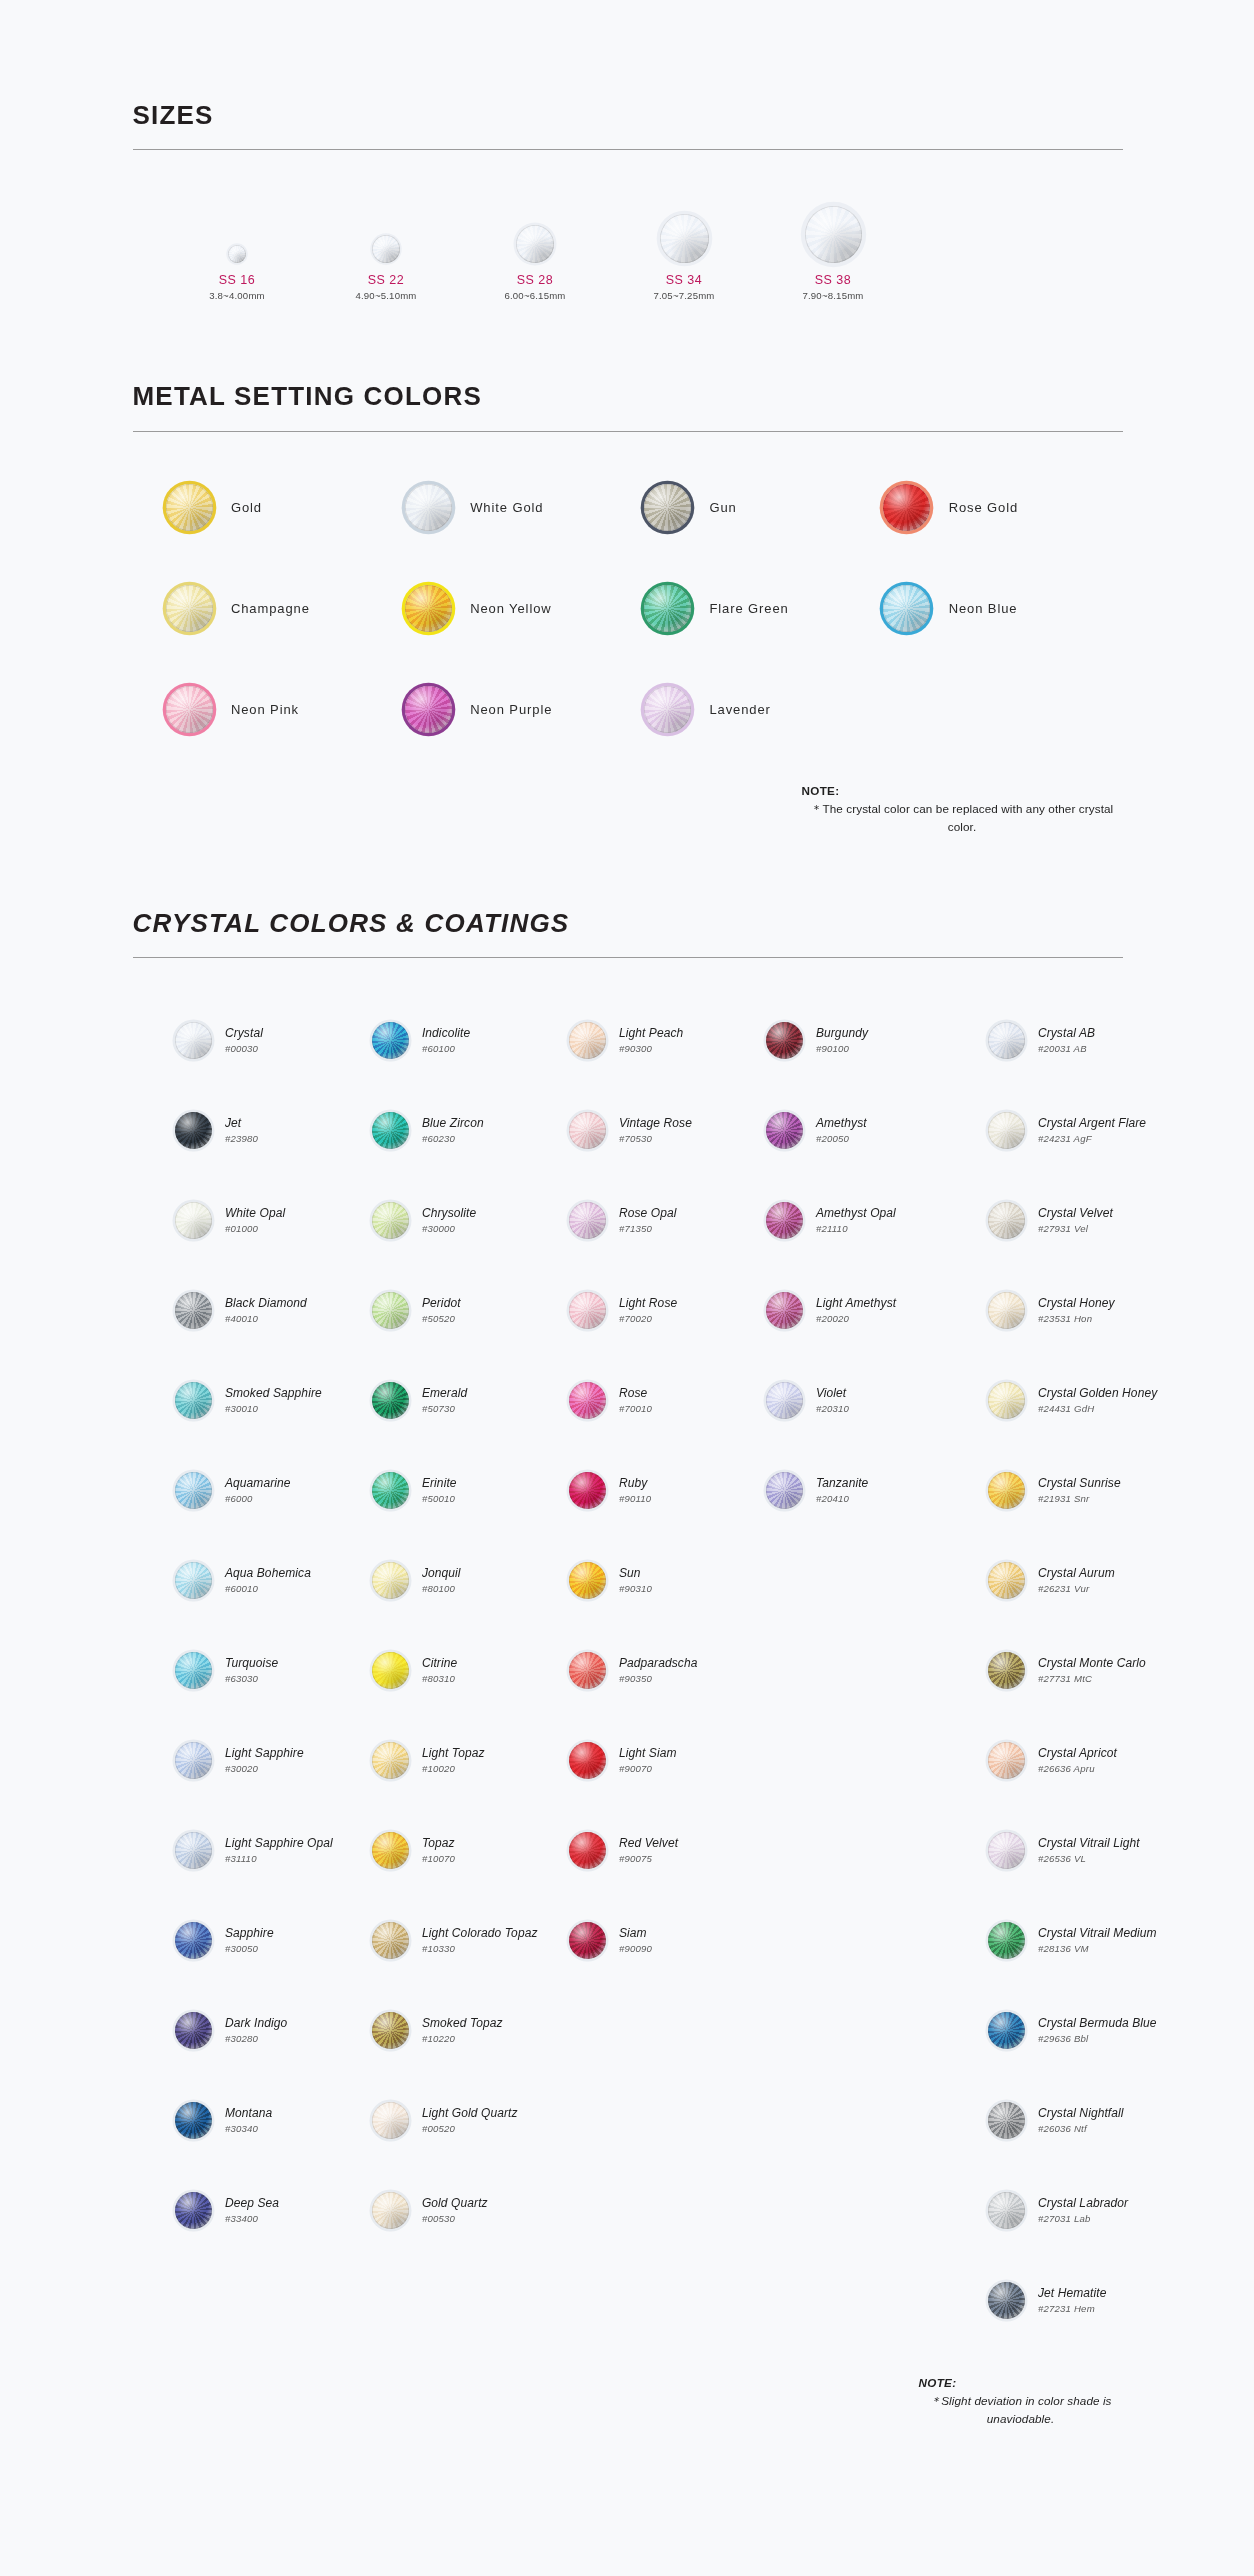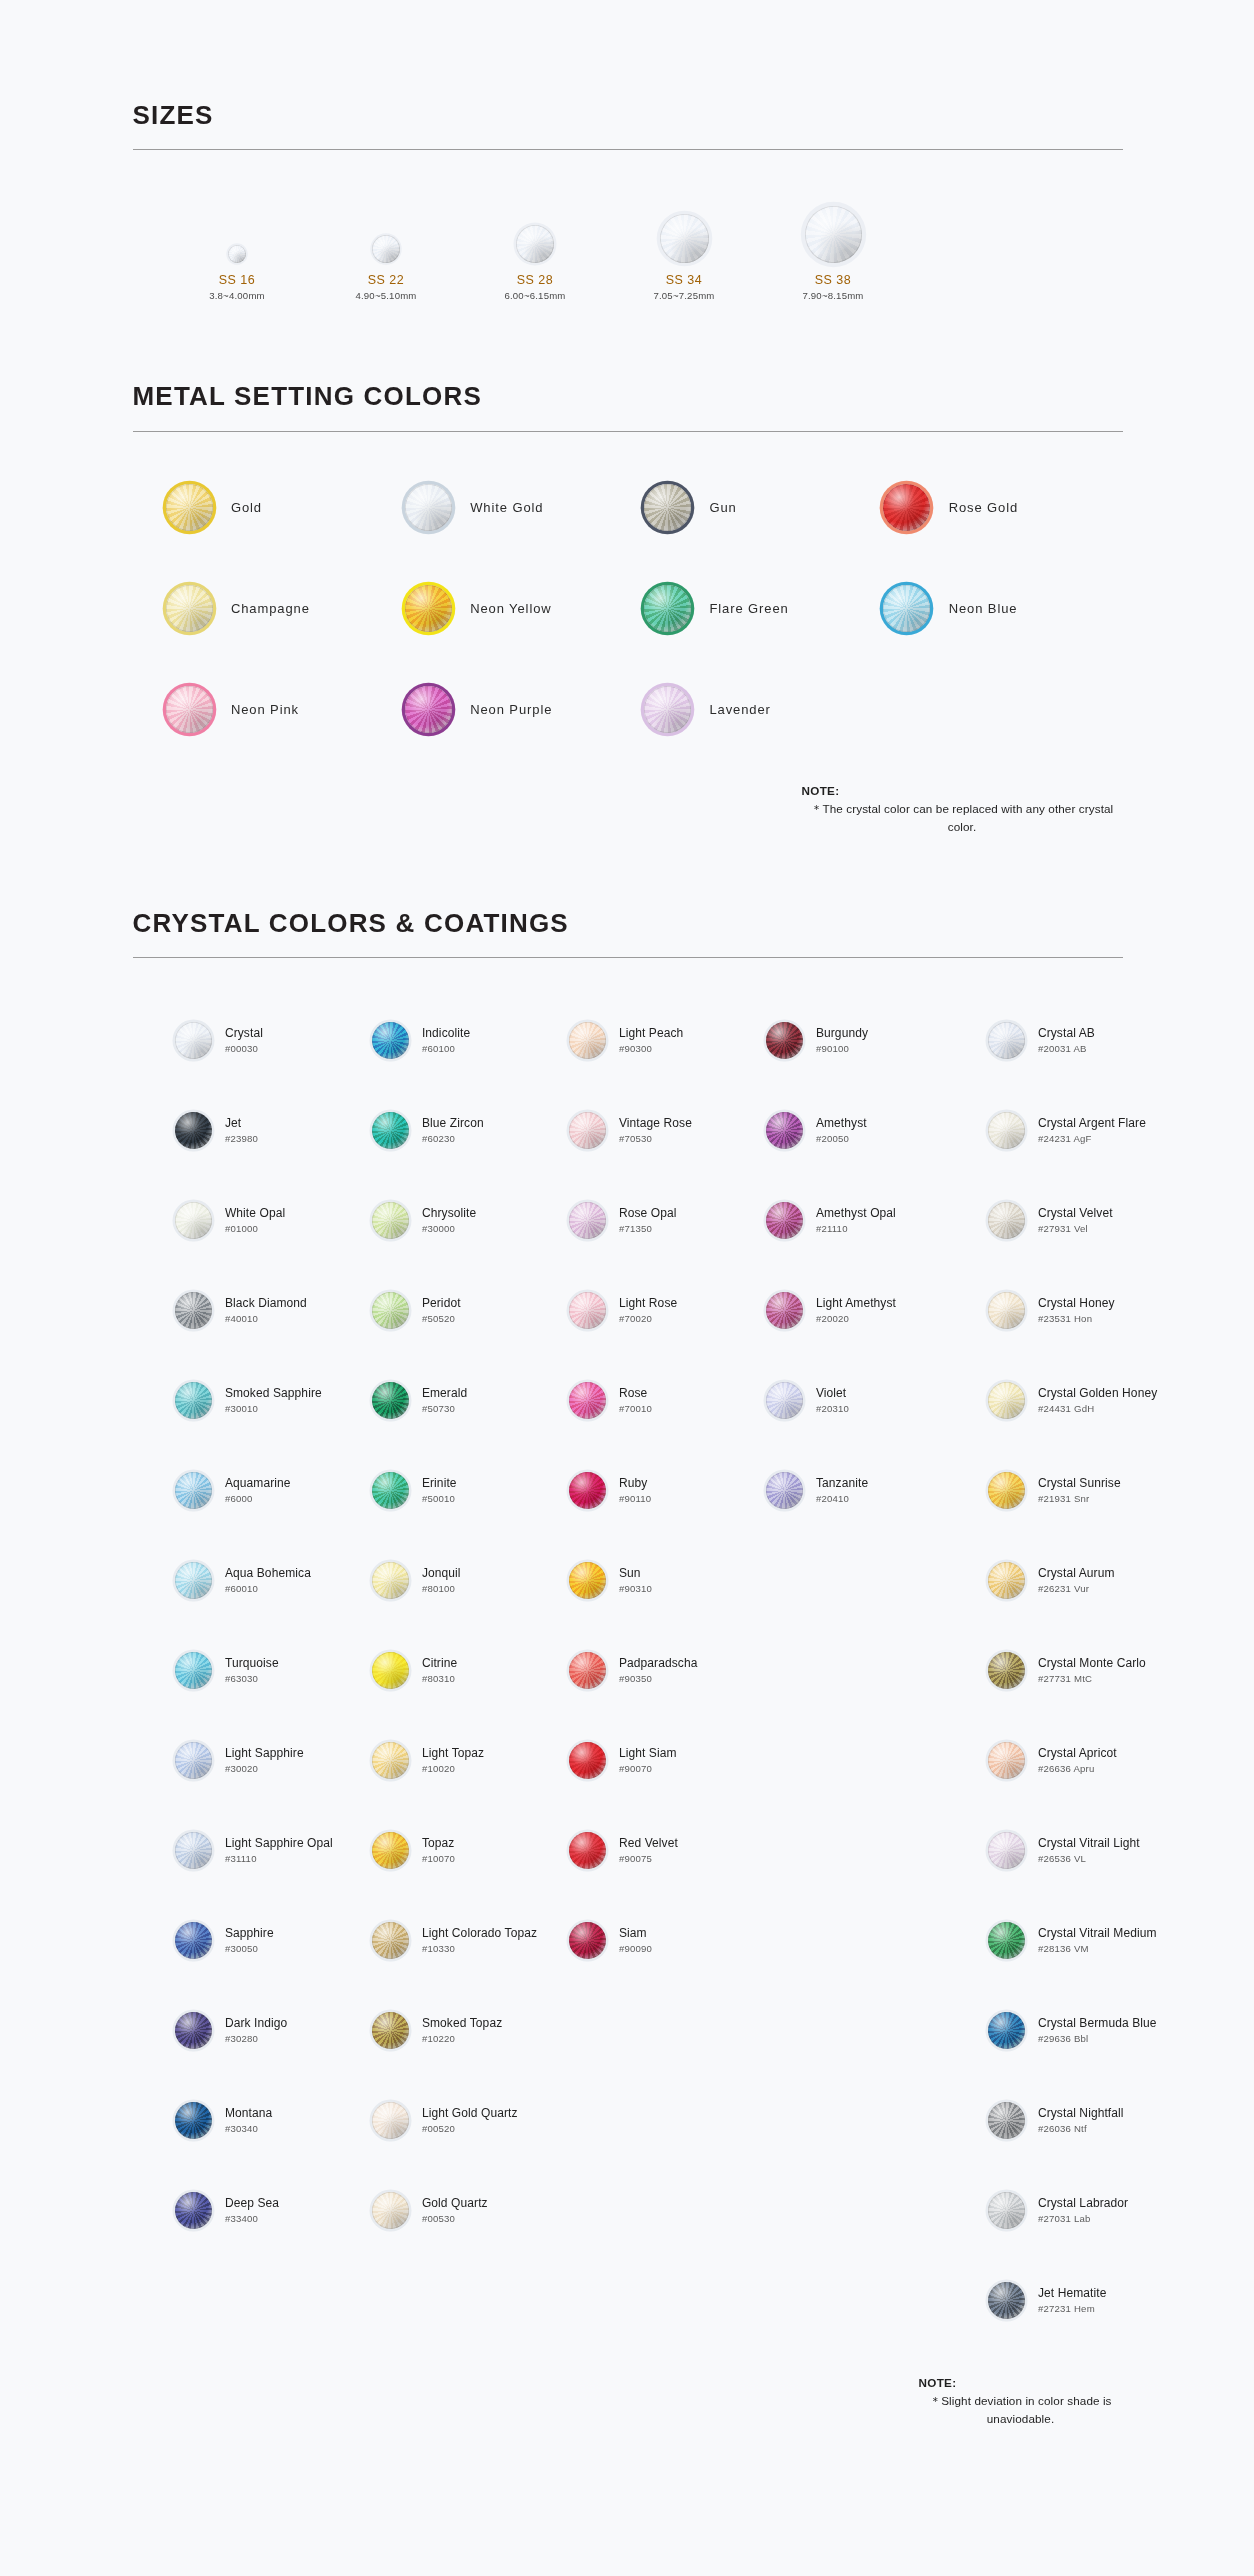--- a/index.html
+++ b/index.html
@@ -46,21 +46,21 @@
   .size-stone-wrap {
     height: 64px;
     display: flex;
     align-items: flex-end;
     justify-content: center;
   }
   .size-label {
     margin-top: 10px;
     font-size: 12.5px;
     letter-spacing: 0.5px;
-    color: #a16207;
+    color: #be185d;
   }
   .size-mm {
     margin-top: 3.3px;
     font-size: 9.6px;
     color: #4a4a4a;
     letter-spacing: 0.2px;
   }
 
   
   .stone {
@@ -129,21 +129,21 @@
   #metal-note {
     margin: 49px 0 0 0;
     padding-left: 669px;
   }
   #crystal-note {
     margin: 28.4px 0 0 0;
     padding-left: 786px;
   }
 
   
-  #crystal-section { padding-top: 72px; }
+  #crystal-section { padding-top: 72px; font-style: italic; }
   .crystal-grid {
     display: grid;
     grid-template-columns: 197px 197px 197px 222px 1fr;
     padding: 37px 0 0 42px;
     column-gap: 0;
   }
   .crystal-col {
     display: flex;
     flex-direction: column;
   }

